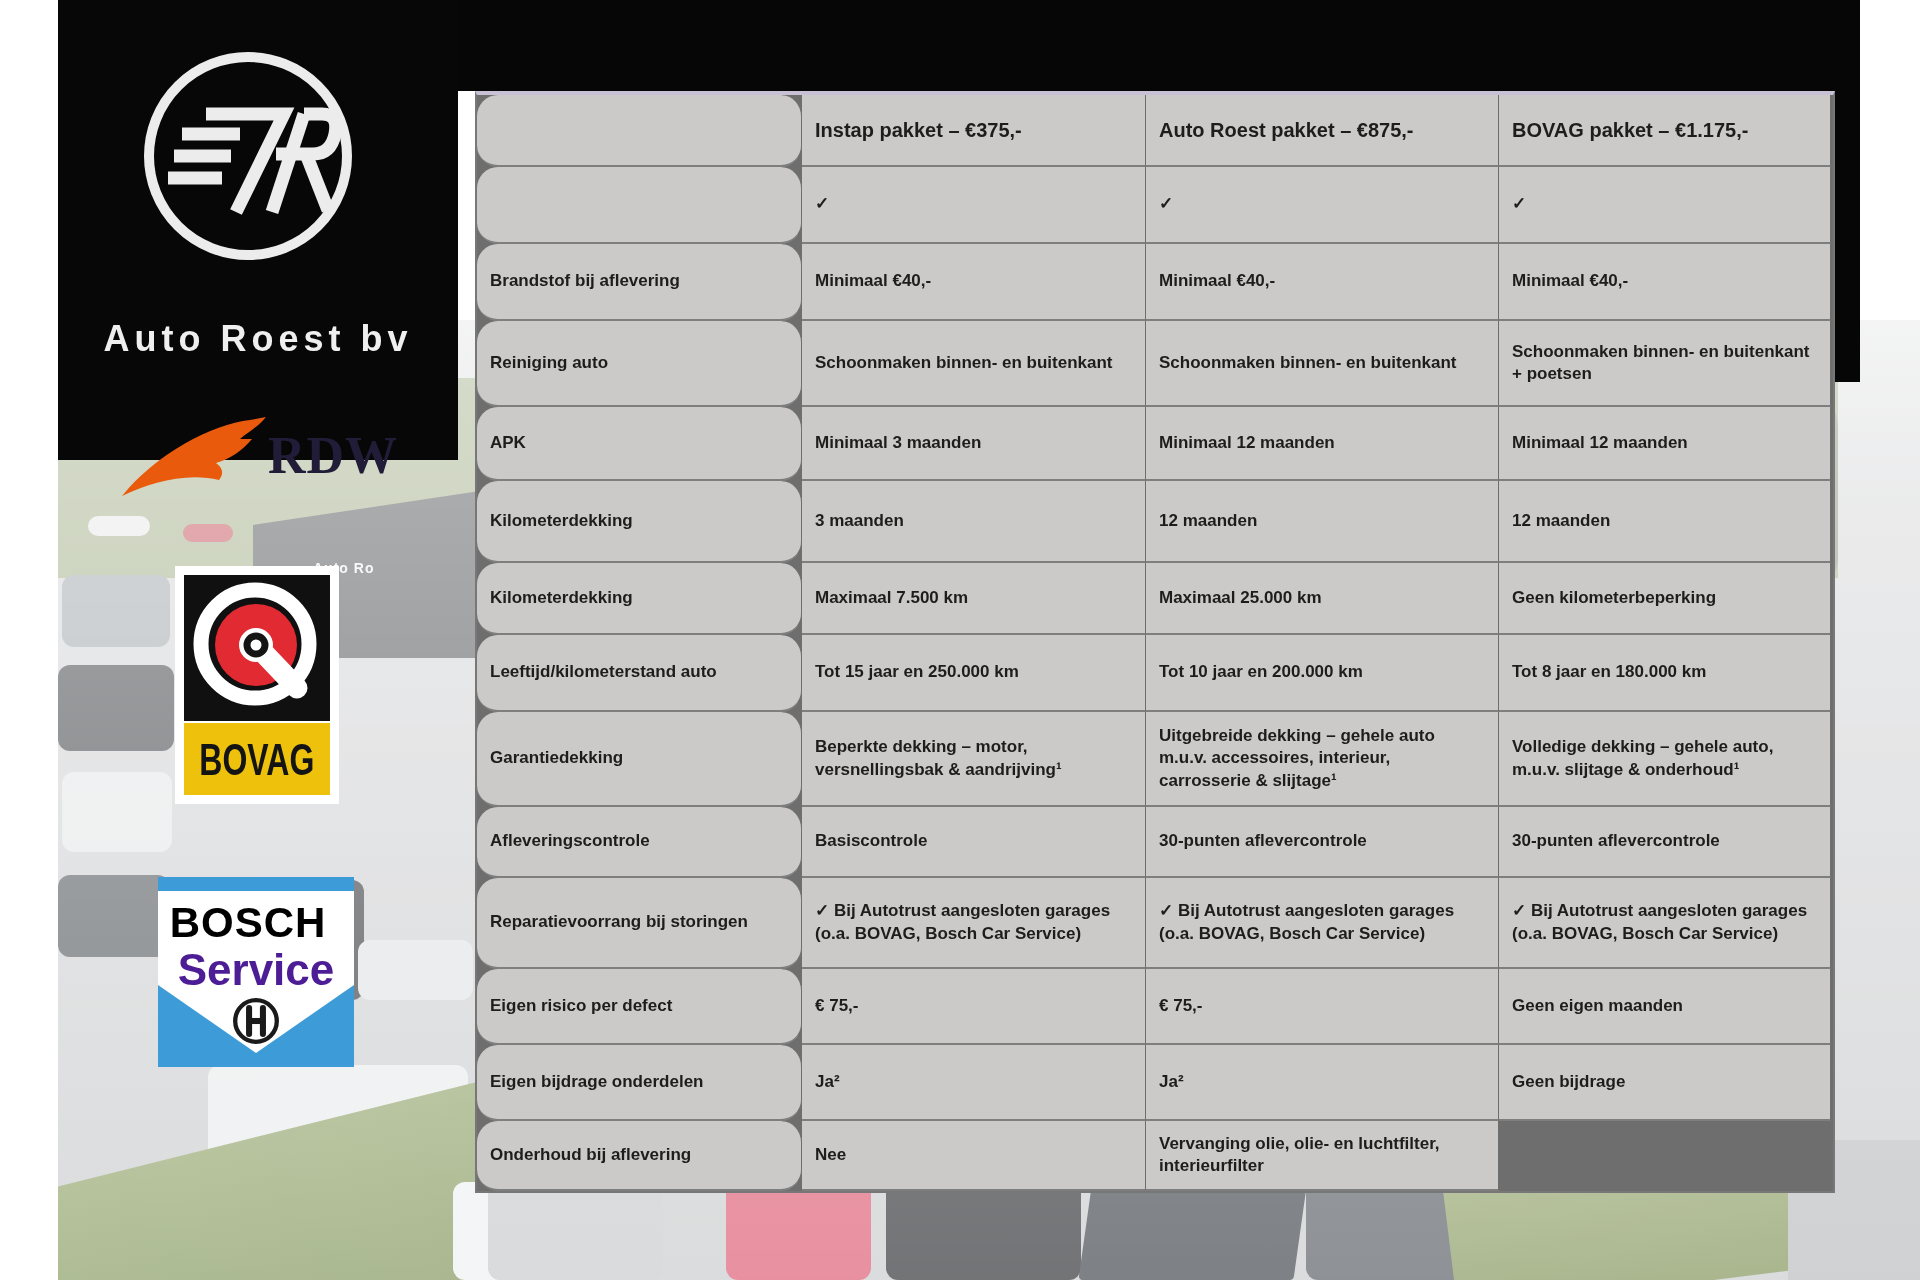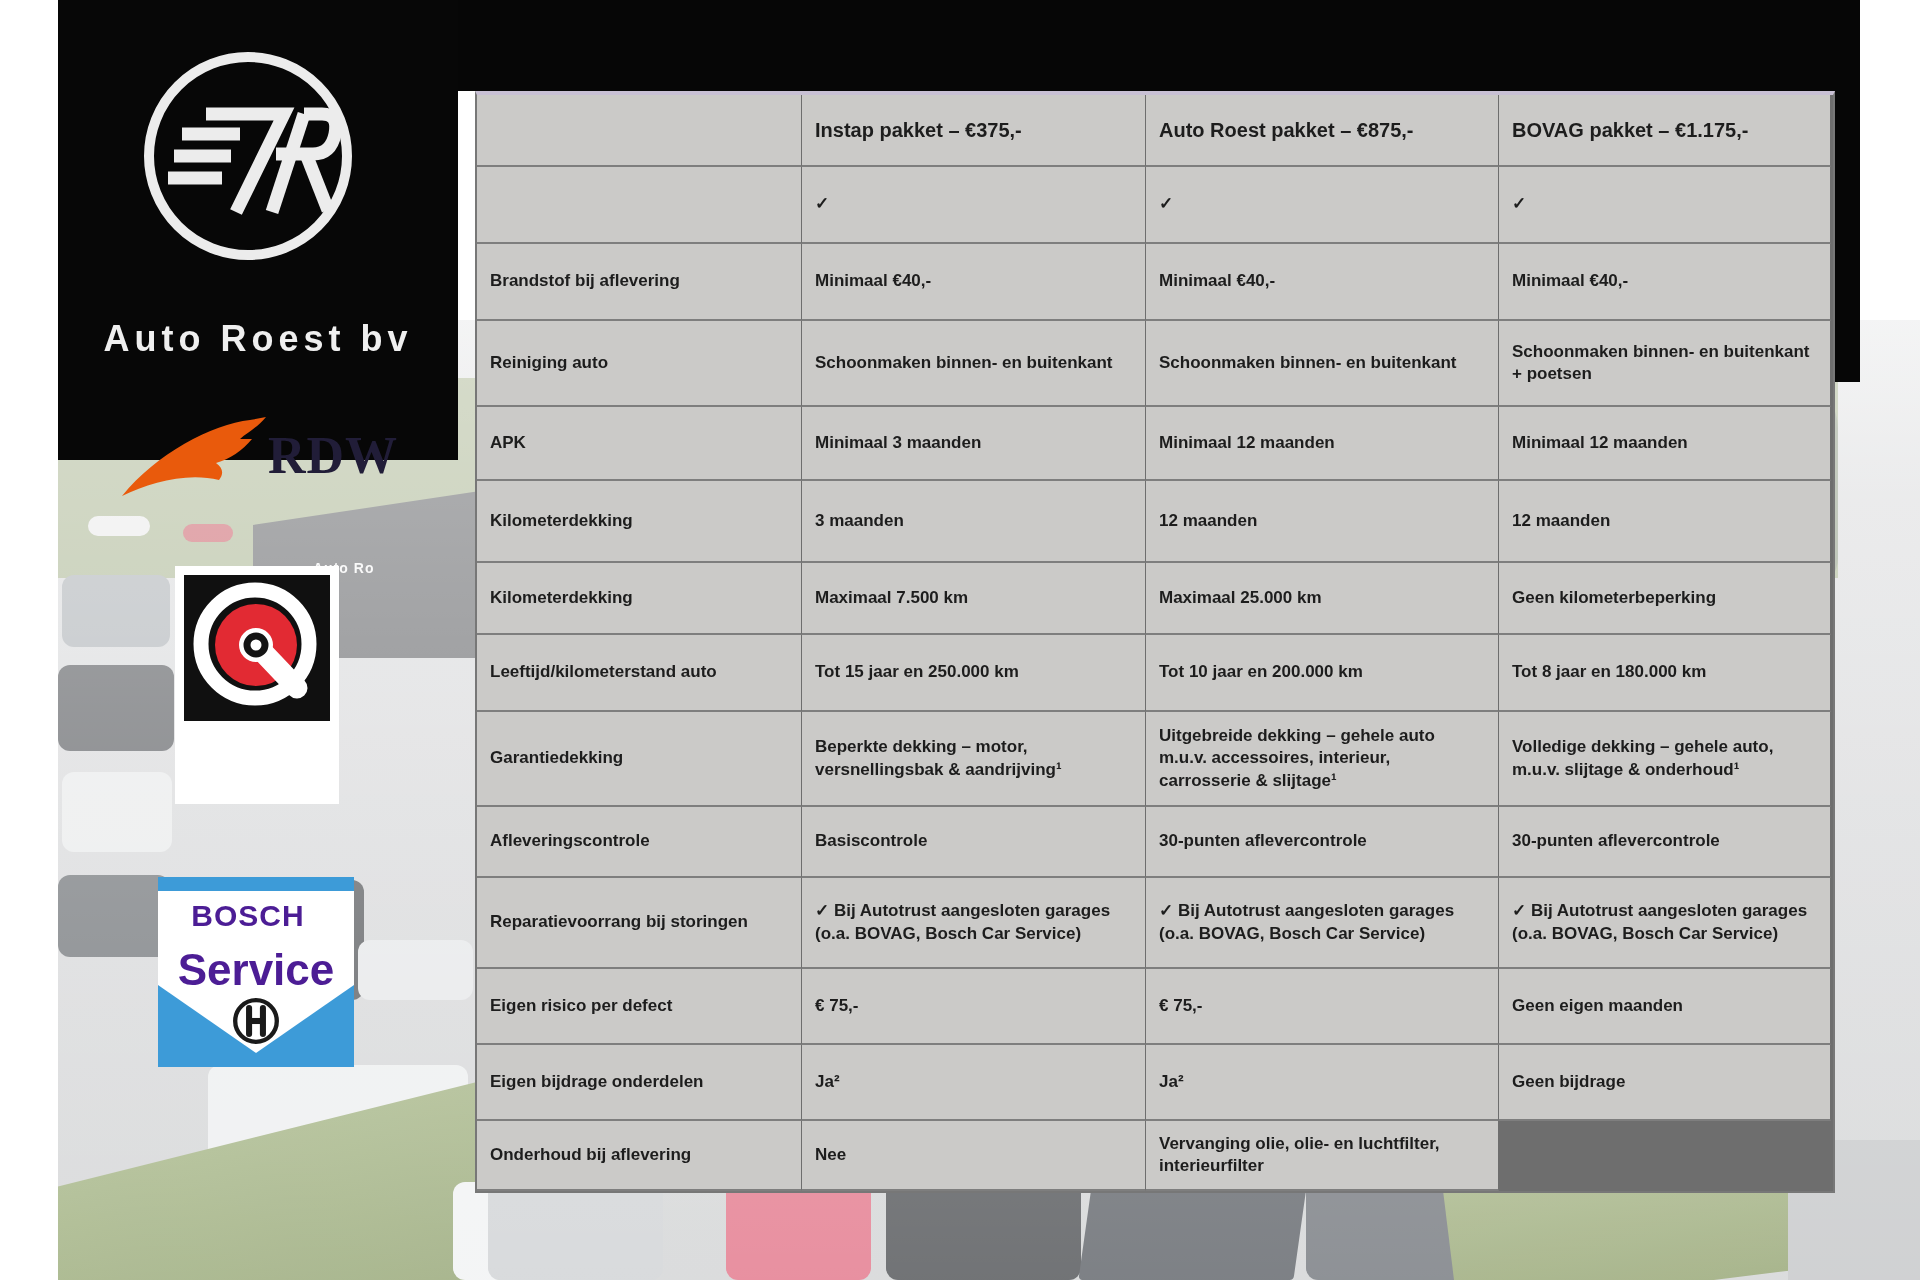--- a/index.html
+++ b/index.html
@@ -39,36 +39,36 @@
   
   .bovag{position:absolute;left:175px;top:566px;width:164px;height:238px;background:#ffffff;}
   .bovag svg{position:absolute;left:9px;top:9px;}
   .bovag-band{position:absolute;left:9px;top:157px;width:146px;height:72px;background:#eec20c;
     display:flex;align-items:center;justify-content:center;}
   .bovag-band span{font-size:40px;font-weight:bold;color:#141414;transform:scale(.8,1.12);letter-spacing:0;}
   
   .bosch{position:absolute;left:158px;top:877px;width:196px;height:190px;background:#3d9bd8;overflow:hidden;}
   .bosch-white{position:absolute;left:0;top:14px;width:196px;height:162px;background:#ffffff;
     clip-path:polygon(0 0,100% 0,100% 58%,50% 100%,0 58%);}
-  .bosch-line1{position:absolute;left:0;right:16px;top:22px;text-align:center;color:#4c1d95;
-    font-size:30px;font-weight:bold;letter-spacing:1px;}
+  .bosch-line1{position:absolute;left:0;right:16px;top:22px;text-align:center;color:#000000;
+    font-size:42px;font-weight:bold;letter-spacing:1px;}
   .bosch-line2{position:absolute;left:0;right:0;top:68px;text-align:center;color:#4c1d95;
     font-size:44px;font-weight:bold;}
   .bosch svg{position:absolute;left:72px;top:118px;}
   
   .pkg-table{position:absolute;left:455px;top:91px;width:1356px;
     display:grid;
     grid-template-columns:325px 344px 353px 332px;
     grid-template-rows:72px 77px 77px 86px 74px 82px 72px 77px 95px 71px 91px 76px 76px 70px;
     border:2px solid #777777;border-top:4px solid #c8c0d4;background:#6e6e6e;margin-left:20px;}
   .cell{display:flex;align-items:center;background:#cbcac8;
     border-right:1px solid #6e6e6e;border-bottom:2px solid #7e7e7e;
     padding:6px 14px 6px 13px;color:#1d1d1d;font-weight:bold;font-size:17px;line-height:1.32;}
   .cell.head{font-size:20px;}
-  .cell.c0{}
+  .cell.c0{border-radius:21px;}
 </style>
 </head>
 <body>
 
 <div class="photo">
   <div class="ph field"></div>
   <div class="ph trees"></div>
   <div class="ph building"></div>
   <div class="ph building-sign">Auto Ro</div>
   <div class="ph car" style="left:30px;top:196px;width:62px;height:20px;background:#e6e6e6;"></div>
@@ -121,20 +121,23 @@
 
 <div class="bovag">
   <svg width="146" height="146" viewBox="0 0 146 146">
     <rect x="0" y="0" width="146" height="146" fill="#101010"></rect>
     <circle cx="71" cy="69" r="54" fill="none" stroke="#ffffff" stroke-width="15"></circle>
     <circle cx="72" cy="70" r="41" fill="#e22a33"></circle>
     <line x1="74" y1="72" x2="113" y2="113" stroke="#ffffff" stroke-width="21" stroke-linecap="round"></line>
     <circle cx="72" cy="70" r="17" fill="#ffffff"></circle>
     <circle cx="72" cy="70" r="9" fill="none" stroke="#141414" stroke-width="7"></circle>
   </svg>
+  <div class="bovag-band">
+    <span>BOVAG</span>
+  </div>
 </div>
 
 <div class="bosch">
   <div class="bosch-white"></div>
   <div class="bosch-line1">BOSCH</div>
   <div class="bosch-line2">Service</div>
   <svg width="52" height="52" viewBox="0 0 60 60">
     <circle cx="30" cy="30" r="24" fill="#ffffff" stroke="#1a1a1a" stroke-width="5"></circle>
     <line x1="22" y1="15" x2="22" y2="45" stroke="#1a1a1a" stroke-width="7" stroke-linecap="round"></line>
     <line x1="38" y1="15" x2="38" y2="45" stroke="#1a1a1a" stroke-width="7" stroke-linecap="round"></line>

